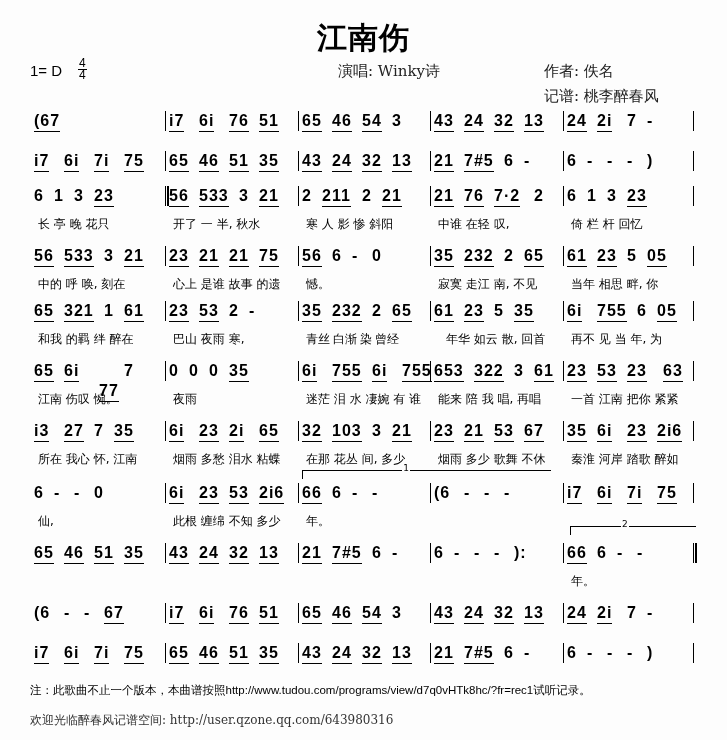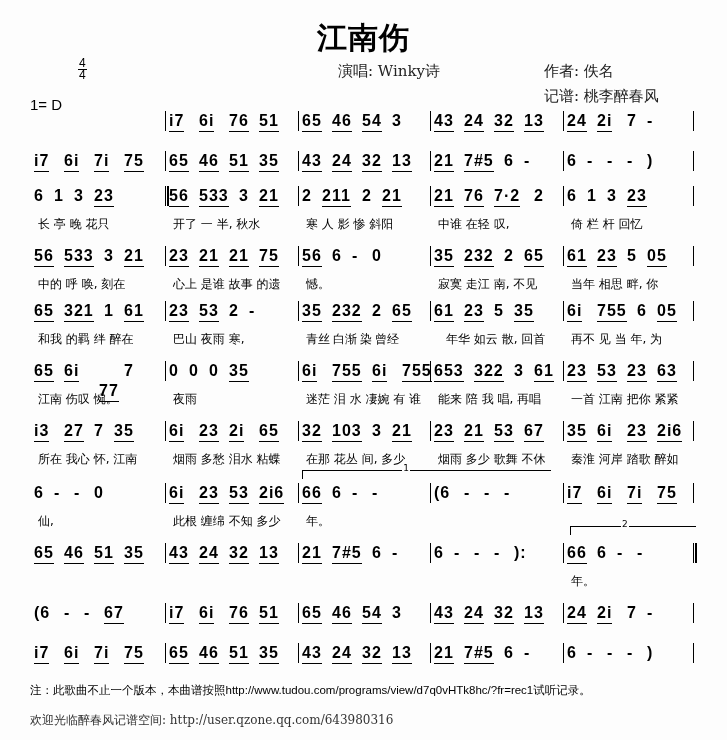--- a/index.html
+++ b/index.html
@@ -1,18 +1,18 @@
 <!DOCTYPE html>
 <html><head>
 <meta charset="utf-8">
 <style>
   html, body { margin:0; padding:0; background:#fdfdfd; }
   body { width:727px; height:740px; position:relative; overflow:hidden; font-family:"DejaVu Sans", sans-serif; color:#000; }
   .title { position:absolute; left:0; width:727px; top:18px; text-align:center; font-family:"DejaVu Serif", serif; font-size:30px; font-weight:bold; letter-spacing:1px; }
-  .key { position:absolute; left:30px; top:62px; font-size:15px; font-family:"Liberation Sans", sans-serif;margin-top:34px; }
+  .key { position:absolute; left:30px; top:62px; font-size:15px; font-family:"Liberation Sans", sans-serif; }
   .timesig { position:absolute; left:78px; top:58px; font-size:12px; line-height:11px; text-align:center; font-family:"Liberation Sans", sans-serif; }
   .meta { position:absolute; font-family:"DejaVu Serif", serif; font-size:15px; color:#222; }
   .line { position:absolute; left:30px; width:665px; height:52px; }
   .notes { position:absolute; left:0; top:0; width:100%; height:28px; white-space:nowrap; }
   .m { position:absolute; top:0; height:28px; }
   .g { position:absolute; top:4px; font-family:"Liberation Sans", sans-serif; font-weight:bold; font-size:16px; letter-spacing:1px; padding-bottom:1px; }
   .g.u { border-bottom:1.5px solid #000; }
   .bar { position:absolute; top:3px; width:1px; height:20px; background:#000; }
   .bar.dbl { width:3px; border-left:1px solid #000; background:none; box-shadow:inset -2px 0 0 #000; }
   .lyr { position:absolute; top:33px; font-size:12px; white-space:nowrap; font-family:"DejaVu Sans", sans-serif; }
@@ -30,20 +30,23 @@
   <div style="border-bottom:1px solid #000;padding:0 1px;">4</div>
   <div>4</div>
 </div>
 <div class="meta" style="left:338px;top:62px;">演唱: Winky诗</div>
 <div class="meta" style="left:544px;top:62px;">作者: 佚名</div>
 <div class="meta" style="left:544px;top:87px;">记谱: 桃李醉春风</div>
 
 <div id="score">
     <div class="line" style="top: 108px;">
       <div class="notes">
+        <div class="m" style="left: 4px; width: 127px;">
+          <span class="g u" style="left: 0px;">(67</span>
+        </div>
         <div class="bar" style="left: 135px;"></div>
         <div class="m" style="left: 139px; width: 125px;">
           <span class="g u" style="left: 0px;">i7</span>
           <span class="g u" style="left: 30px;">6i</span>
           <span class="g u" style="left: 60px;">76</span>
           <span class="g u" style="left: 90px;">51</span>
         </div>
         <div class="bar" style="left: 268px;"></div>
         <div class="m" style="left: 272px; width: 124px;">
           <span class="g u" style="left: 0px;">65</span>
@@ -267,21 +270,21 @@
           <span class="g u" style="left: 0px;">653</span>
           <span class="g u" style="left: 40px;">322</span>
           <span class="g" style="left: 80px;">3</span>
           <span class="g u" style="left: 100px;">61</span>
         </div>
         <div class="bar" style="left: 533px;"></div>
         <div class="m" style="left: 537px; width: 122px;">
           <span class="g u" style="left: 0px;">23</span>
           <span class="g u" style="left: 30px;">53</span>
           <span class="g u" style="left: 60px;">23</span>
-          <span class="g u" style="left: 90px;">63</span>
+          <span class="g u" style="left: 96px;">63</span>
         </div>
         <div class="bar" style="left: 663px;"></div>
       </div>
       <div class="lyr" style="left: 8px;">江南 伤叹 惋。</div>
       <div class="lyr" style="left: 143px;">夜雨</div>
       <div class="lyr" style="left: 276px;">迷茫 泪 水 凄婉 有 谁</div>
       <div class="lyr" style="left: 408px;">能来 陪 我 唱, 再唱</div>
       <div class="lyr" style="left: 541px;">一首 江南 把你 紧紧</div>
     </div>
     <div class="line" style="top: 418px;">

